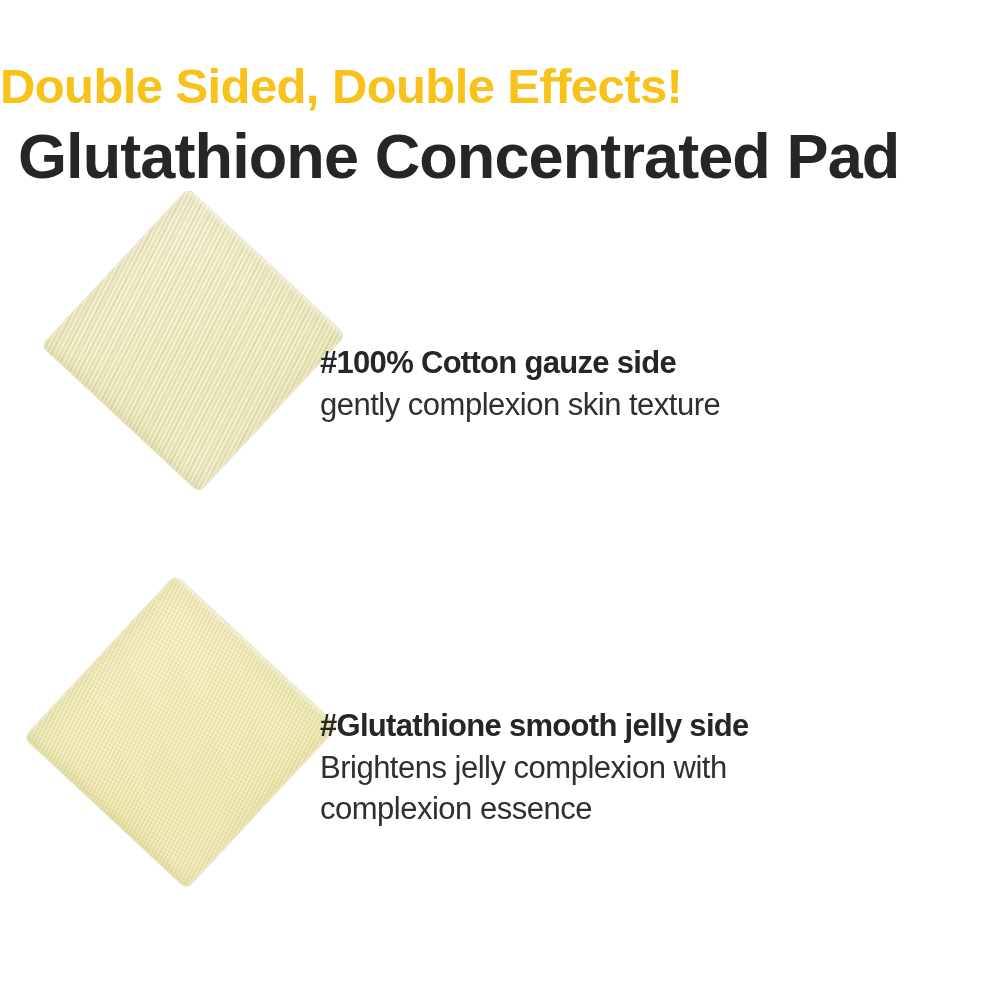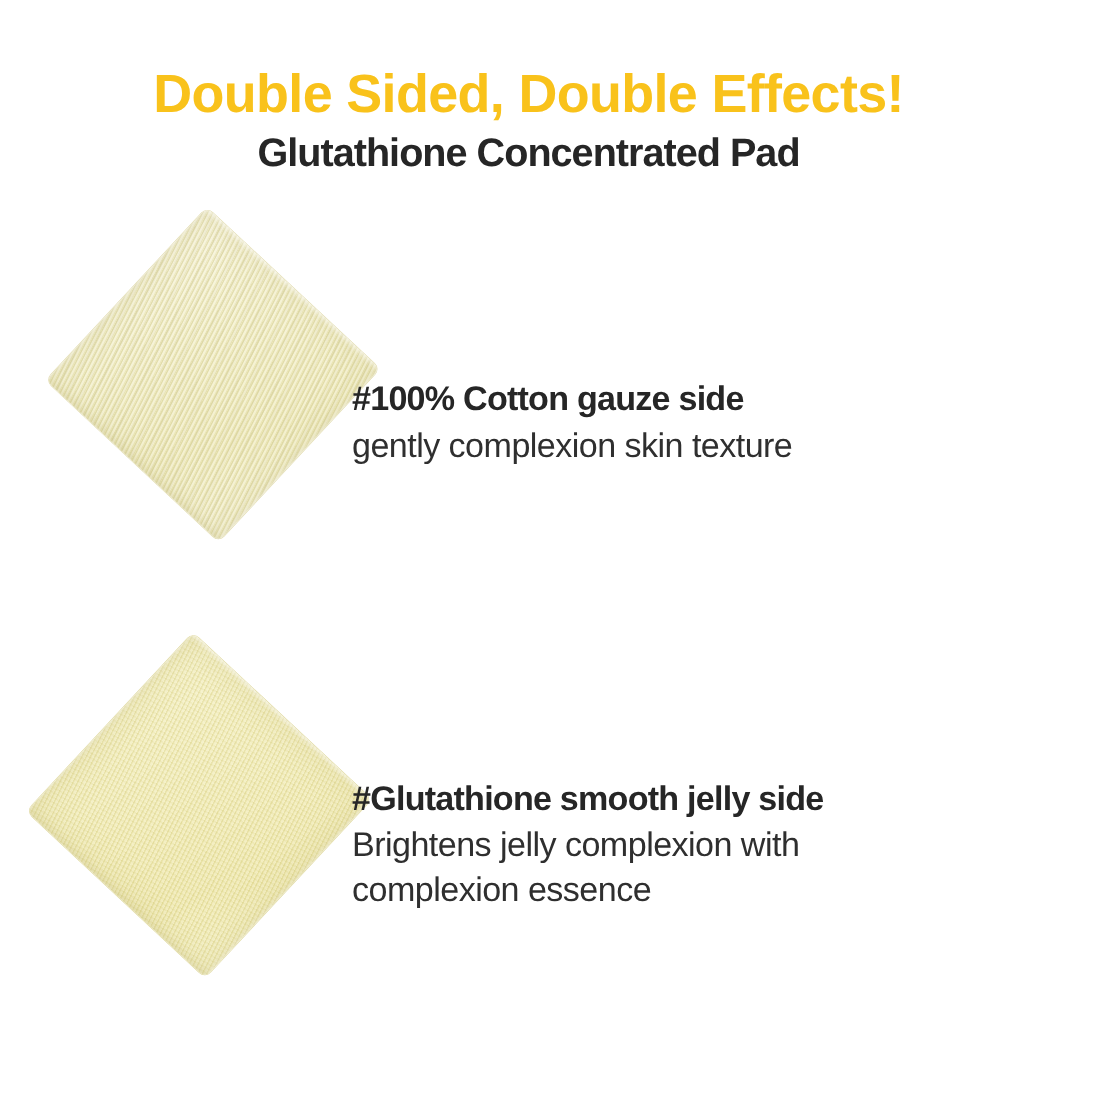--- a/index.html
+++ b/index.html
@@ -24,43 +24,43 @@
     height: 995px;
     background: #ffffff;
   }
 
   
   .header {
     position: absolute;
     top: 58px;
     left: 0;
     width: 961px;
-    text-align: center;
   }
 
   .headline-accent {
     display: block;
     font-family: "Liberation Sans", sans-serif;
     font-size: 49px;
     font-weight: bold;
     letter-spacing: -0.6px;
     color: #f9c21b;
     line-height: 1.18;
     white-space: nowrap;
   }
 
   .headline-main {
     display: block;
     font-family: "Liberation Sans", sans-serif;
-    font-size: 36px;
+    font-size: 63px;
     font-weight: bold;
     letter-spacing: -0.9px;
     color: #262626;
     line-height: 1.28;
     white-space: nowrap;
+    margin-left: 18px;
   }
 
   
   .feature {
     position: absolute;
     left: 0;
     width: 960px;
     height: 360px;
   }
 

